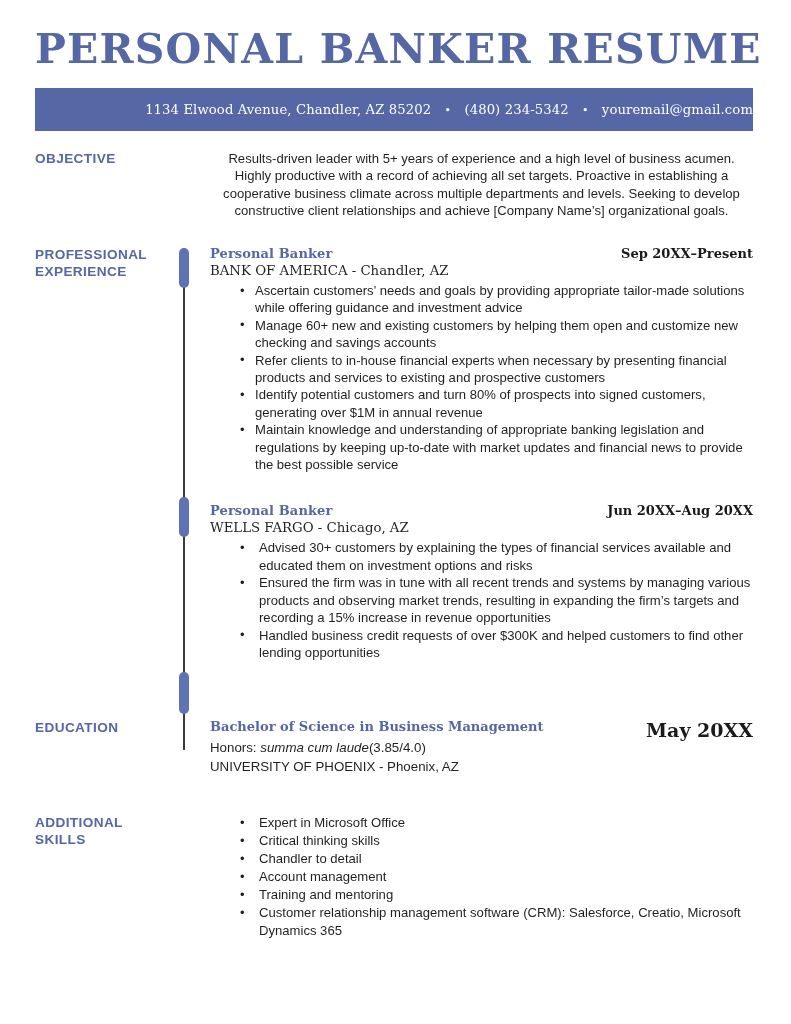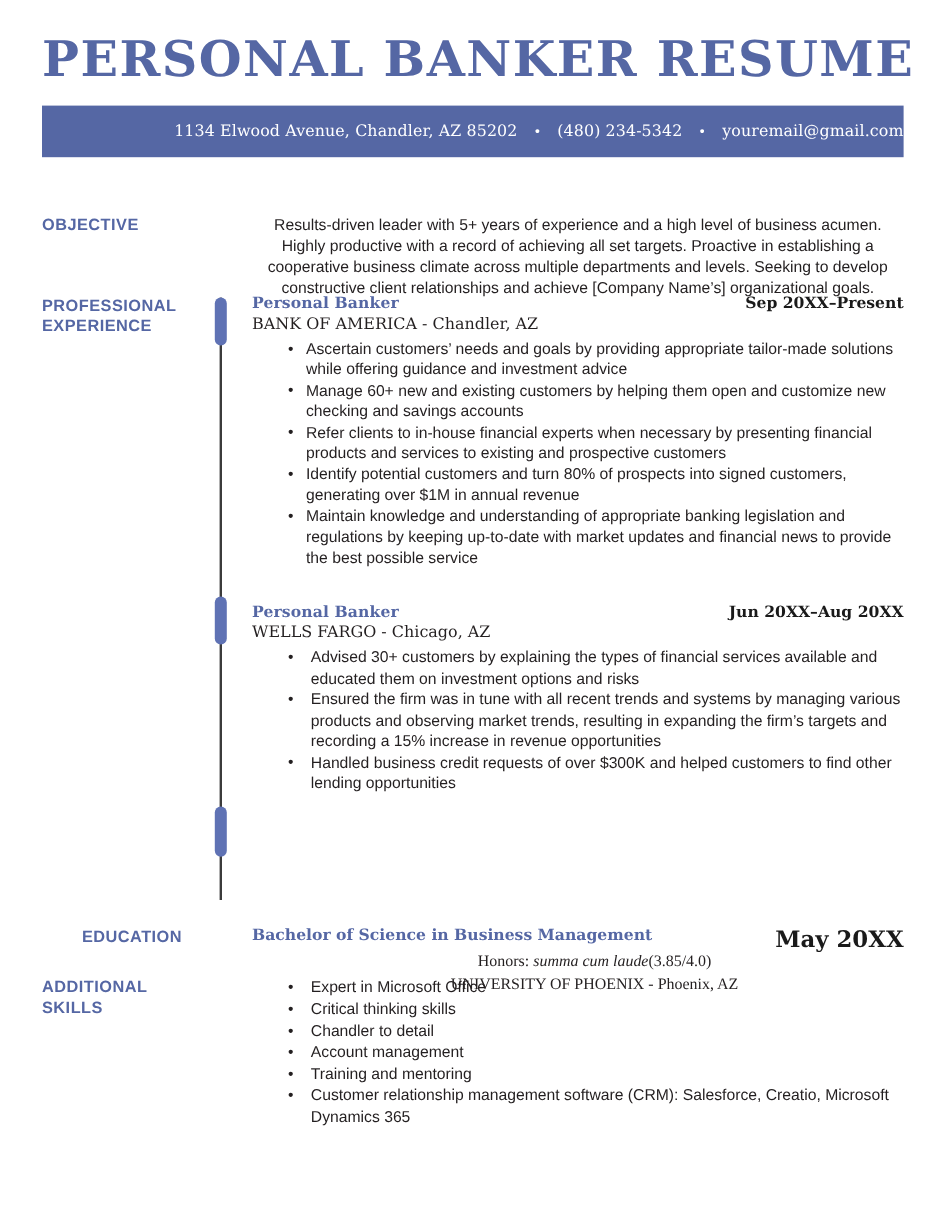--- a/index.html
+++ b/index.html
@@ -81,21 +81,21 @@
     letter-spacing: 0.4px;
     color: #5567a4;
     text-transform: uppercase;
   }
   .section-body {
     margin-left: 175px;
     width: 543px;
   }
 
   
-  #objective-section { top: 150px; margin-top: 29px; }
+  #objective-section { top: 150px; }
   .objective-text {
     font-size: 13.1px;
     line-height: 17.4px;
     color: #231f20;
     text-align: center;
   }
 
   
   #experience-section { top: 246px; }
   .timeline {
@@ -175,21 +175,21 @@
     position: absolute;
     left: 0;
     top: -0.5px;
     font-size: 13px;
     color: #231f20;
   }
   ul.bullets.indented { padding-left: 30px; }
   ul.bullets.indented > li { padding-left: 19px; }
 
   
-  #education-section { top: 772px; text-align: center; }
+  #education-section { top: 719px; }
   .edu-head {
     position: relative;
     height: 19px;
   }
   .edu-degree {
     position: absolute;
     left: 0;
     top: 0;
     font-family: "DejaVu Serif", serif;
     font-weight: bold;
@@ -200,25 +200,24 @@
     position: absolute;
     right: 0;
     top: 0;
     font-family: "DejaVu Serif", serif;
     font-weight: bold;
     font-size: 19px;
     color: #1a1a1a;
     white-space: nowrap;
   }
   .edu-line {
-    font-family: Liberation Serif, serif;
+    font-family: Liberation Sans, sans-serif;
     font-size: 13.3px;
     line-height: 19.4px;
     color: #231f20;
-    margin-left: 28px;
   }
   .edu-line .italic {
     font-style: italic;
   }
 
   
   #skills-section { top: 814px; }
   ul.skills {
     margin: 0;
     padding: 0 0 0 30px;

